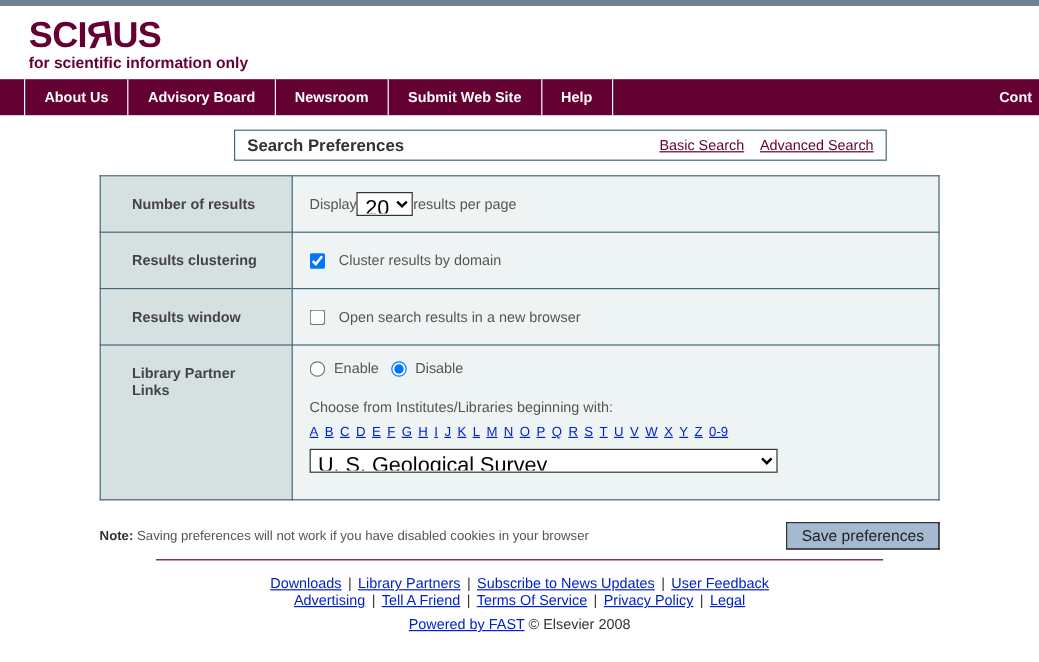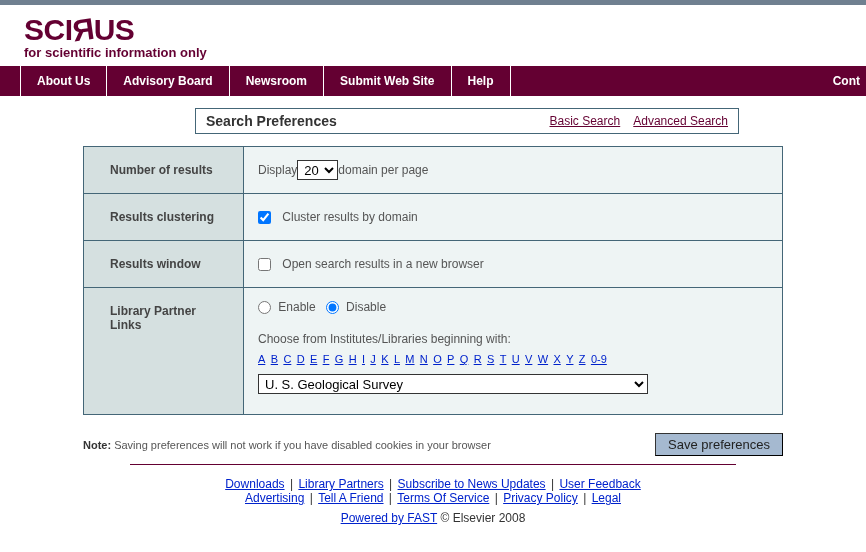--- a/index.html
+++ b/index.html
@@ -84,21 +84,21 @@
 .val-cell {
   background: #eef4f4;
   padding: 12px 14px;
   color: #555;
   font-size: 12px;
 }
 .val-cell .row { display: flex; align-items: center; }
 .sel {
   border: 1px solid #333;
   background: #fff;
-  font-size: 13px;
+  font-size: 18px;
   padding: 1px 2px;
   height: 20px;
 }
 .sel.lib { width: 390px; margin-top: 8px;}
 .chk { width: 13px; height: 13px; vertical-align: middle; margin-right: 8px;}
 .radio { vertical-align: middle; margin-right: 4px;}
 .lib-cell { padding-bottom: 20px; }
 .alpha-row { margin-top: 6px;}
 .alpha-row a { color: #0022cc; text-decoration: underline; margin-right: 2px; font-size: 11px; cursor: pointer;}
 
@@ -160,21 +160,21 @@
   <table class="prefs-table">
     <tbody>
         <tr>
       <td class="label-cell">Number of results</td>
       <td class="val-cell">
         <div class="row">
           <span>Display</span>
           <select class="sel">
             <option>20</option>
           </select>
-          <span>domain per page</span>
+          <span>results per page</span>
         </div>
       </td>
     </tr>
     <tr>
       <td class="label-cell">Results clustering</td>
       <td class="val-cell">
         <input type="checkbox" class="chk" checked="" style="">
         <span>Cluster results by domain</span>
       </td>
     </tr>

